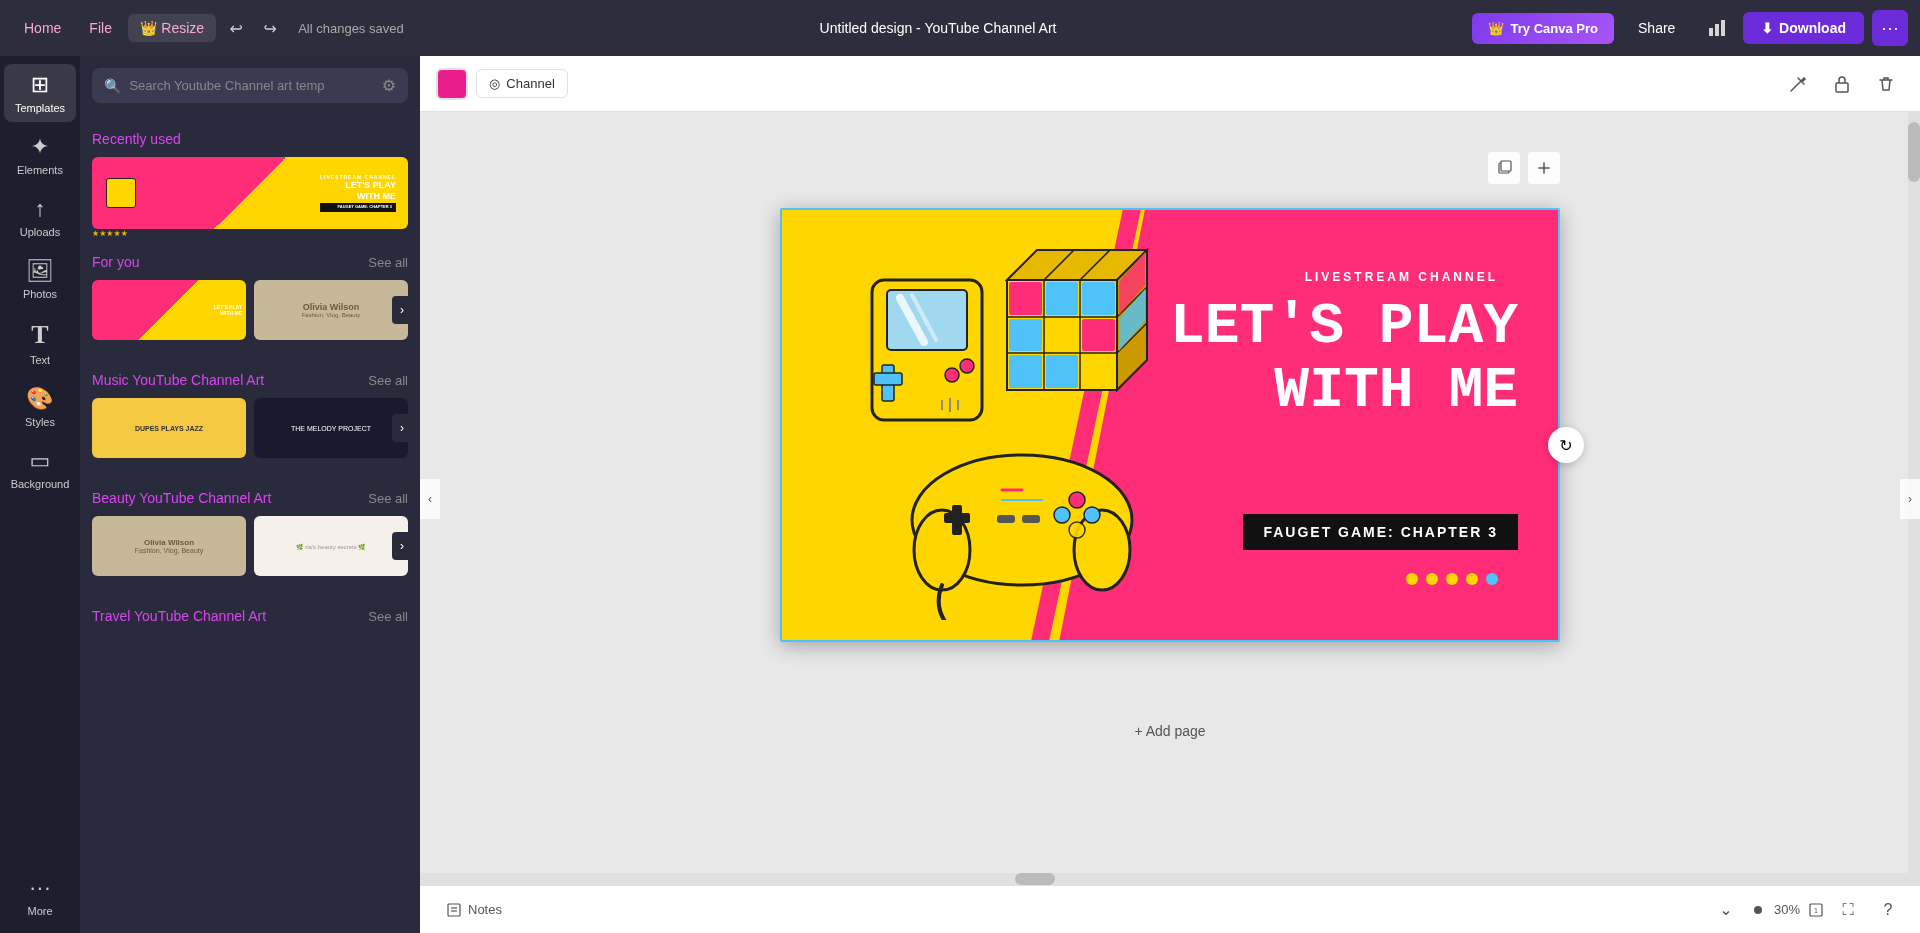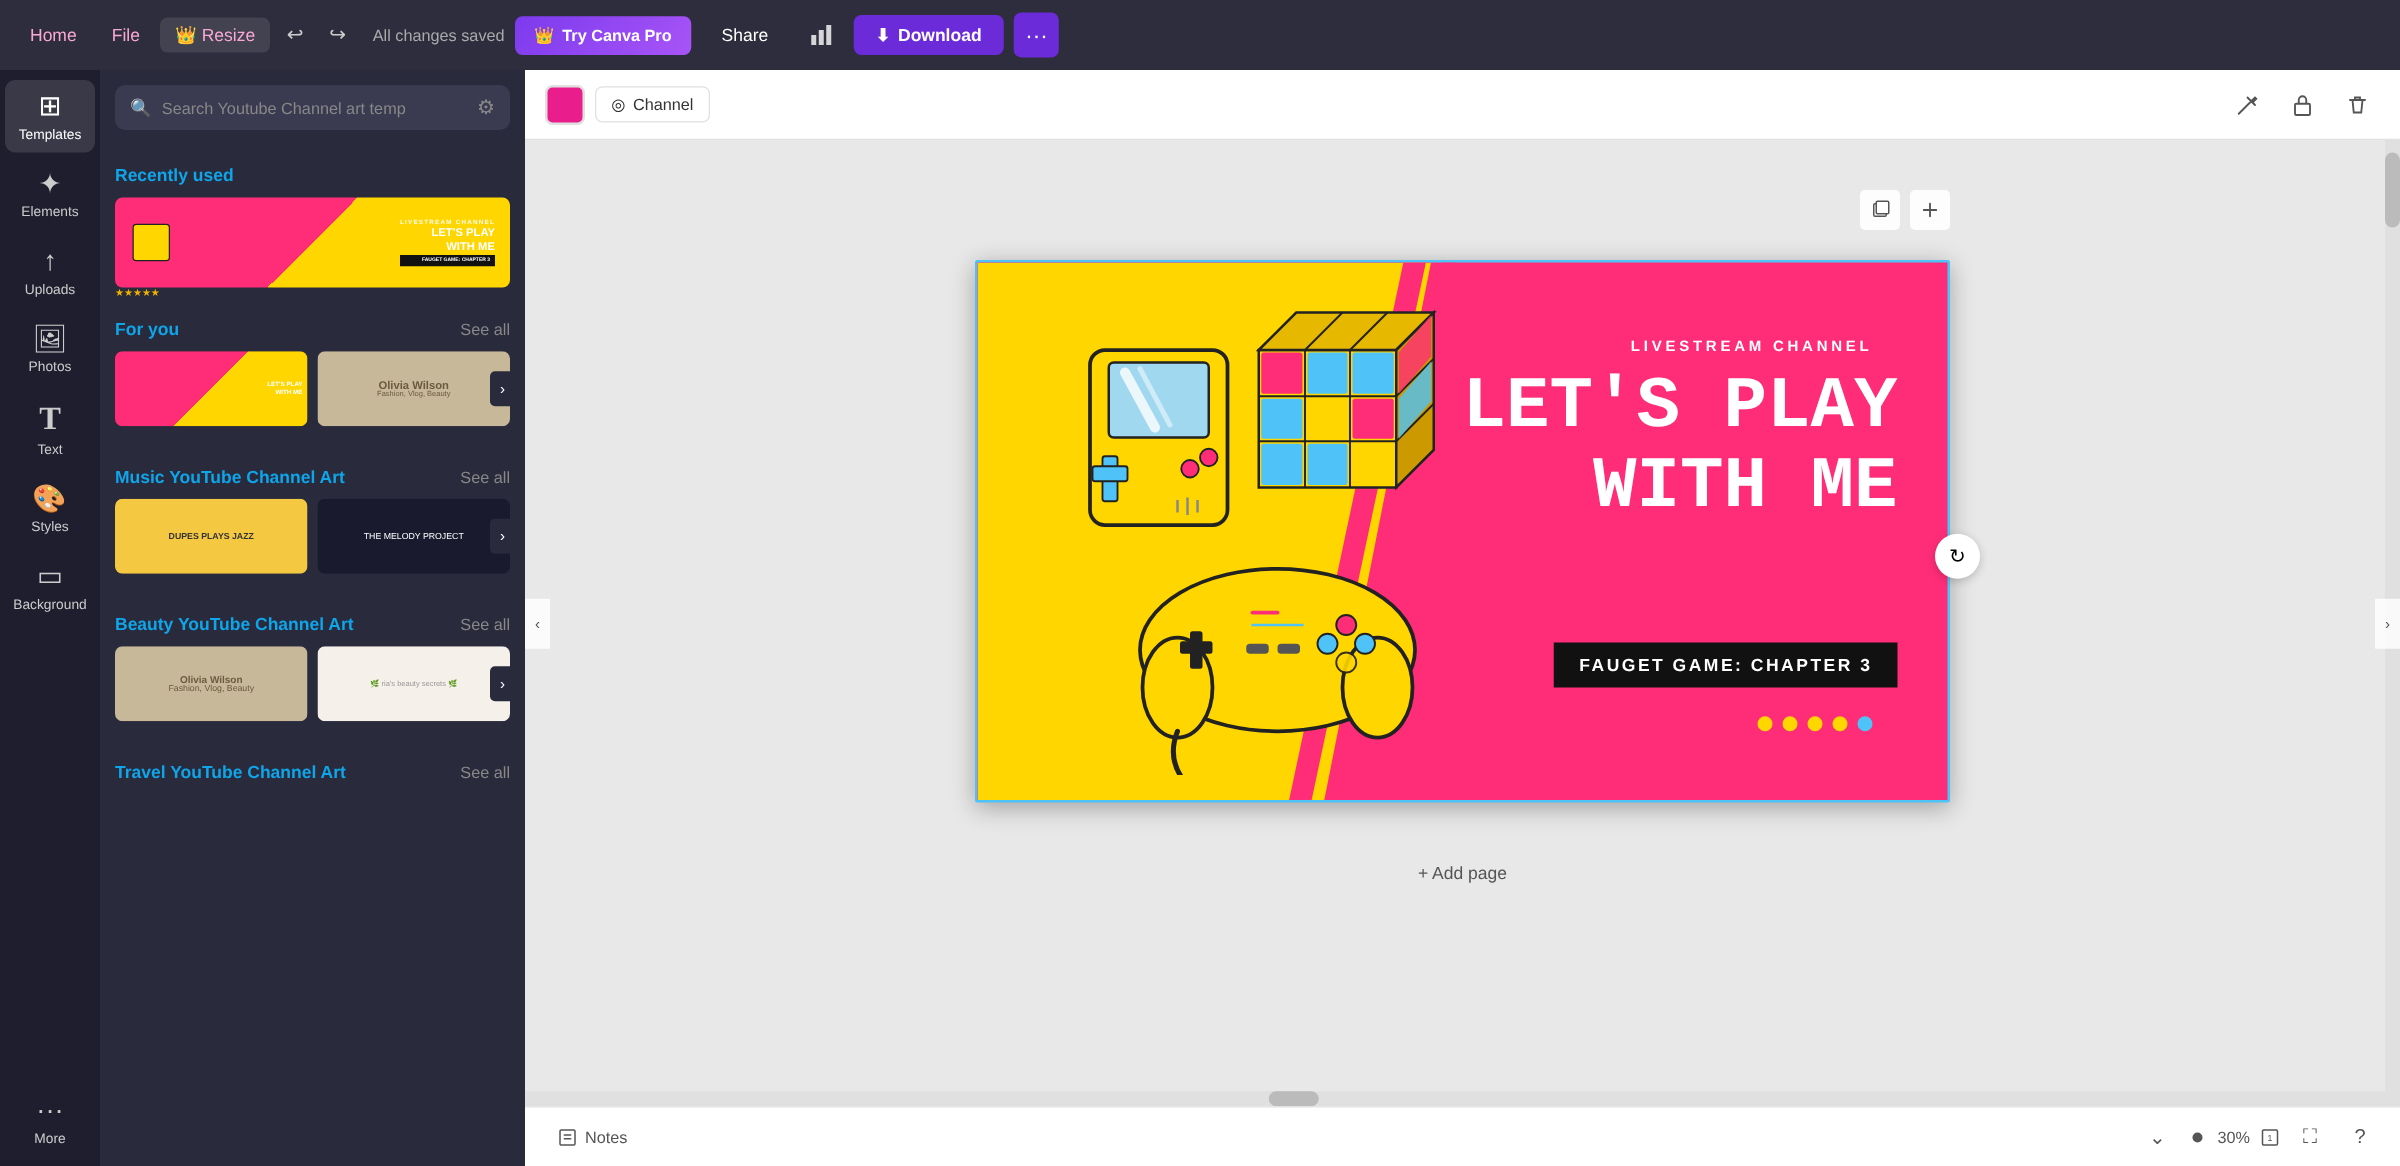--- a/index.html
+++ b/index.html
@@ -173,21 +173,21 @@
     .panel-content::-webkit-scrollbar { width: 4px; }
     .panel-content::-webkit-scrollbar-thumb { background: #555; border-radius: 2px; }
 
     .section-header {
       display: flex;
       justify-content: space-between;
       align-items: center;
       margin-bottom: 10px;
       margin-top: 8px;
     }
-    .section-title { color: #0ea5e9; font-size: 14px; font-weight: 700; }
+    .section-title { color: #d946ef; font-size: 14px; font-weight: 400; }
     .see-all-btn {
       background: none;
       border: none;
       color: #888;
       font-size: 13px;
       cursor: pointer;
     }
 
     .templates-grid { display: grid; grid-template-columns: 1fr 1fr; gap: 8px; margin-bottom: 32px; }
     .template-single { margin-bottom: 16px; }
@@ -439,20 +439,21 @@
     }
 
     .add-page-btn {
       color: #555;
       background: none;
       border: none;
       font-size: 14px;
       cursor: pointer;
       padding: 8px 16px;
       border-radius: 6px;
+      margin-top: 33px;
     }
 
     
     .bottom-bar {
       height: 48px;
       background: #fff;
       border-top: 1px solid #e0e0e0;
       display: flex;
       align-items: center;
       padding: 0 16px;
@@ -536,20 +537,23 @@
     <button class="top-btn">File</button>
     <button class="top-btn resize-btn">
       <span>👑</span>
       <span>Resize</span>
     </button>
     <div class="undo-redo">
       <button class="icon-btn">↩</button>
       <button class="icon-btn">↪</button>
     </div>
     <span class="saved-text">All changes saved</span>
+  </div>
+  <div class="top-bar-center">
+    <span class="design-title">Untitled design - YouTube Channel Art</span>
   </div>
   <div class="top-bar-right">
     <button class="try-canva-pro">
       <span>👑</span>
       <span>Try Canva Pro</span>
     </button>
     <button class="share-btn">Share</button>
     <button class="analytics-btn">
       <svg width="20" height="20" viewBox="0 0 20 20" fill="none">
         <rect x="2" y="10" width="4" height="8" fill="white" opacity="0.8"></rect>

